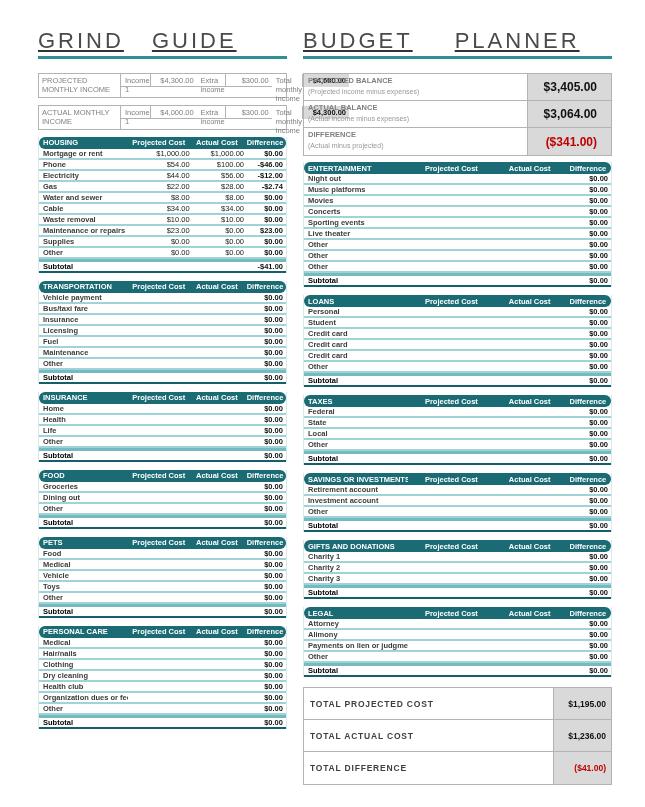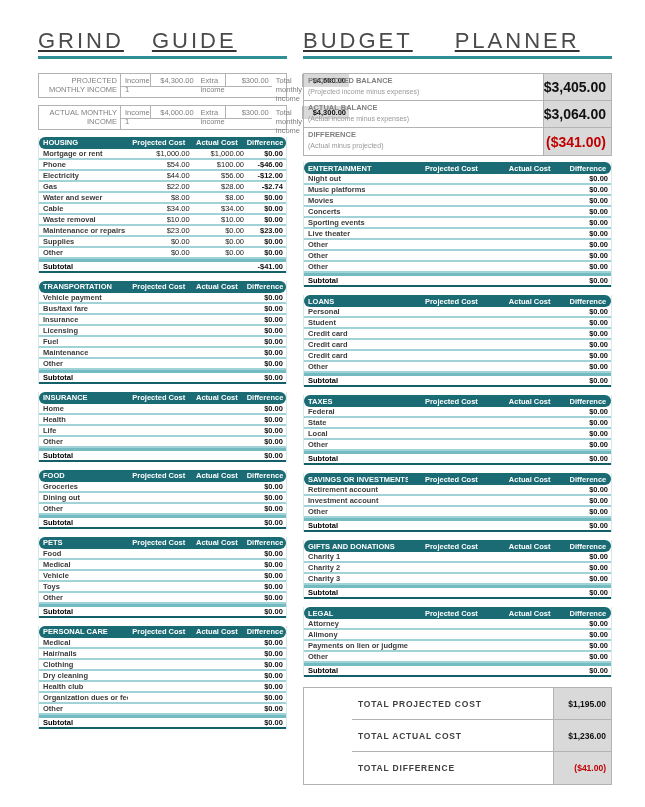--- a/index.html
+++ b/index.html
@@ -21,36 +21,36 @@
   .col-left{width:249px;flex:none;}
   .col-right{width:309px;flex:none;}
 
   
   .title-block{margin-bottom:14px;text-decoration:underline;}
   .title-row{display:flex;align-items:baseline;font-size:22px;letter-spacing:3px;color:#4a4a4a;font-weight:400;height:25px;}
   .title-rule{height:3px;background:var(--teal-line);margin-top:3px;}
 
   
   .income-table{display:flex;border:1px solid var(--border-gray);margin-bottom:7px;background:#fff;}
-  .income-label{width:82px;flex:none;border-right:1px solid var(--border-gray);display:flex;align-items:center;padding:2px 3px;font-size:7.5px;color:var(--text-gray);text-transform:uppercase;line-height:1.25;text-align:right;}
+  .income-label{width:82px;flex:none;border-right:1px solid var(--border-gray);display:flex;align-items:center;padding:2px 3px;font-size:7.5px;color:var(--text-gray);text-transform:uppercase;line-height:1.25;}
   .income-rows{flex:1;display:flex;}
   .income-row{display:flex;height:13px;border-bottom:1px solid var(--border-gray);}
   .income-row:last-child{border-bottom:none;}
   .income-name{flex:1;font-size:7.5px;color:var(--text-gray);padding:2px 0 0 4px;border-right:1px solid var(--border-gray);}
   .income-value{width:46px;flex:none;font-size:7.5px;color:var(--text-gray);text-align:right;padding:2px 3px 0 0;}
   .income-row.total .income-value{background:var(--gray-fill);color:#111;font-weight:bold;}
 
   
   .balance-table{border:1px solid var(--border-gray);margin-bottom:6px;}
   .balance-row{display:flex;border-bottom:1px solid var(--border-gray);height:27px;}
   .balance-row:last-child{border-bottom:none;}
   .balance-label{flex:1;padding:2px 4px;border-right:1px solid var(--border-gray);}
   .balance-title{font-size:7.5px;color:var(--text-gray);text-transform:uppercase;line-height:1.4;font-weight:bold;}
   .balance-sub{font-size:7px;color:#999;line-height:1.3;}
-  .balance-value{width:67px;flex:none;background:var(--gray-fill);display:flex;align-items:center;justify-content:flex-end;padding-right:5px;font-size:14px;font-weight:bold;color:#111;}
+  .balance-value{width:83px;flex:none;background:var(--gray-fill);display:flex;align-items:center;justify-content:flex-end;padding-right:14px;font-size:12px;font-weight:bold;color:#111;}
   .balance-value.neg{color:var(--red);}
 
   
   .sections{display:flex;flex-direction:column;gap:8px;}
   .section{border-left:1px solid #d5e9ea;border-right:1px solid #d5e9ea;}
   .sec-header{display:flex;background:var(--teal-dark);color:#fff;height:12px;align-items:center;font-size:7.5px;font-weight:bold;border-radius:6px;}
   .sec-row{display:flex;height:11px;border-bottom:2px solid var(--teal-sep);align-items:center;}
   .sec-row.subtotal{border-top:3px solid var(--teal-band);border-bottom:2px solid var(--teal-bottom);height:14px;}
   .c-name{padding-left:4px;font-size:7.5px;font-weight:bold;color:#3b3b3b;white-space:nowrap;overflow:hidden;}
   .c-proj,.c-act,.c-diff{font-size:7.5px;text-align:right;color:#222;white-space:nowrap;}
@@ -58,21 +58,21 @@
   .sec-header .c-name{color:#fff;}
   .sec-header .c-proj,.sec-header .c-act,.sec-header .c-diff{text-align:center;color:#fff;font-weight:bold;padding-right:0;}
   .subtotal .c-name{color:#000;}
   
   .left .c-name{width:36%;} .left .c-proj{width:25%;} .left .c-act{width:22%;} .left .c-diff{width:17%;}
   
   .right .c-name{width:34%;} .right .c-proj{width:28%;} .right .c-act{width:23%;} .right .c-diff{width:15%;}
 
   
   .totals-table{border:1px solid var(--border-gray);margin-top:10px;}
-  .totals-row{display:flex;height:32px;border-bottom:1px solid var(--border-gray);margin-left:48px;}
+  .totals-row{display:flex;height:32px;border-bottom:1px solid var(--border-gray);}
   .totals-row:last-child{border-bottom:none;}
   .totals-label{flex:1;display:flex;align-items:center;padding-left:6px;font-size:8.5px;font-weight:bold;letter-spacing:0.8px;color:#3f3f3f;text-transform:uppercase;border-right:1px solid var(--border-gray);}
   .totals-value{width:57px;flex:none;background:var(--gray-fill);display:flex;align-items:center;justify-content:flex-end;padding-right:5px;font-size:8.5px;font-weight:bold;color:#111;}
   .totals-value.neg{color:var(--red);}
 </style>
 </head>
 <body>
 
 <div class="page">
 

